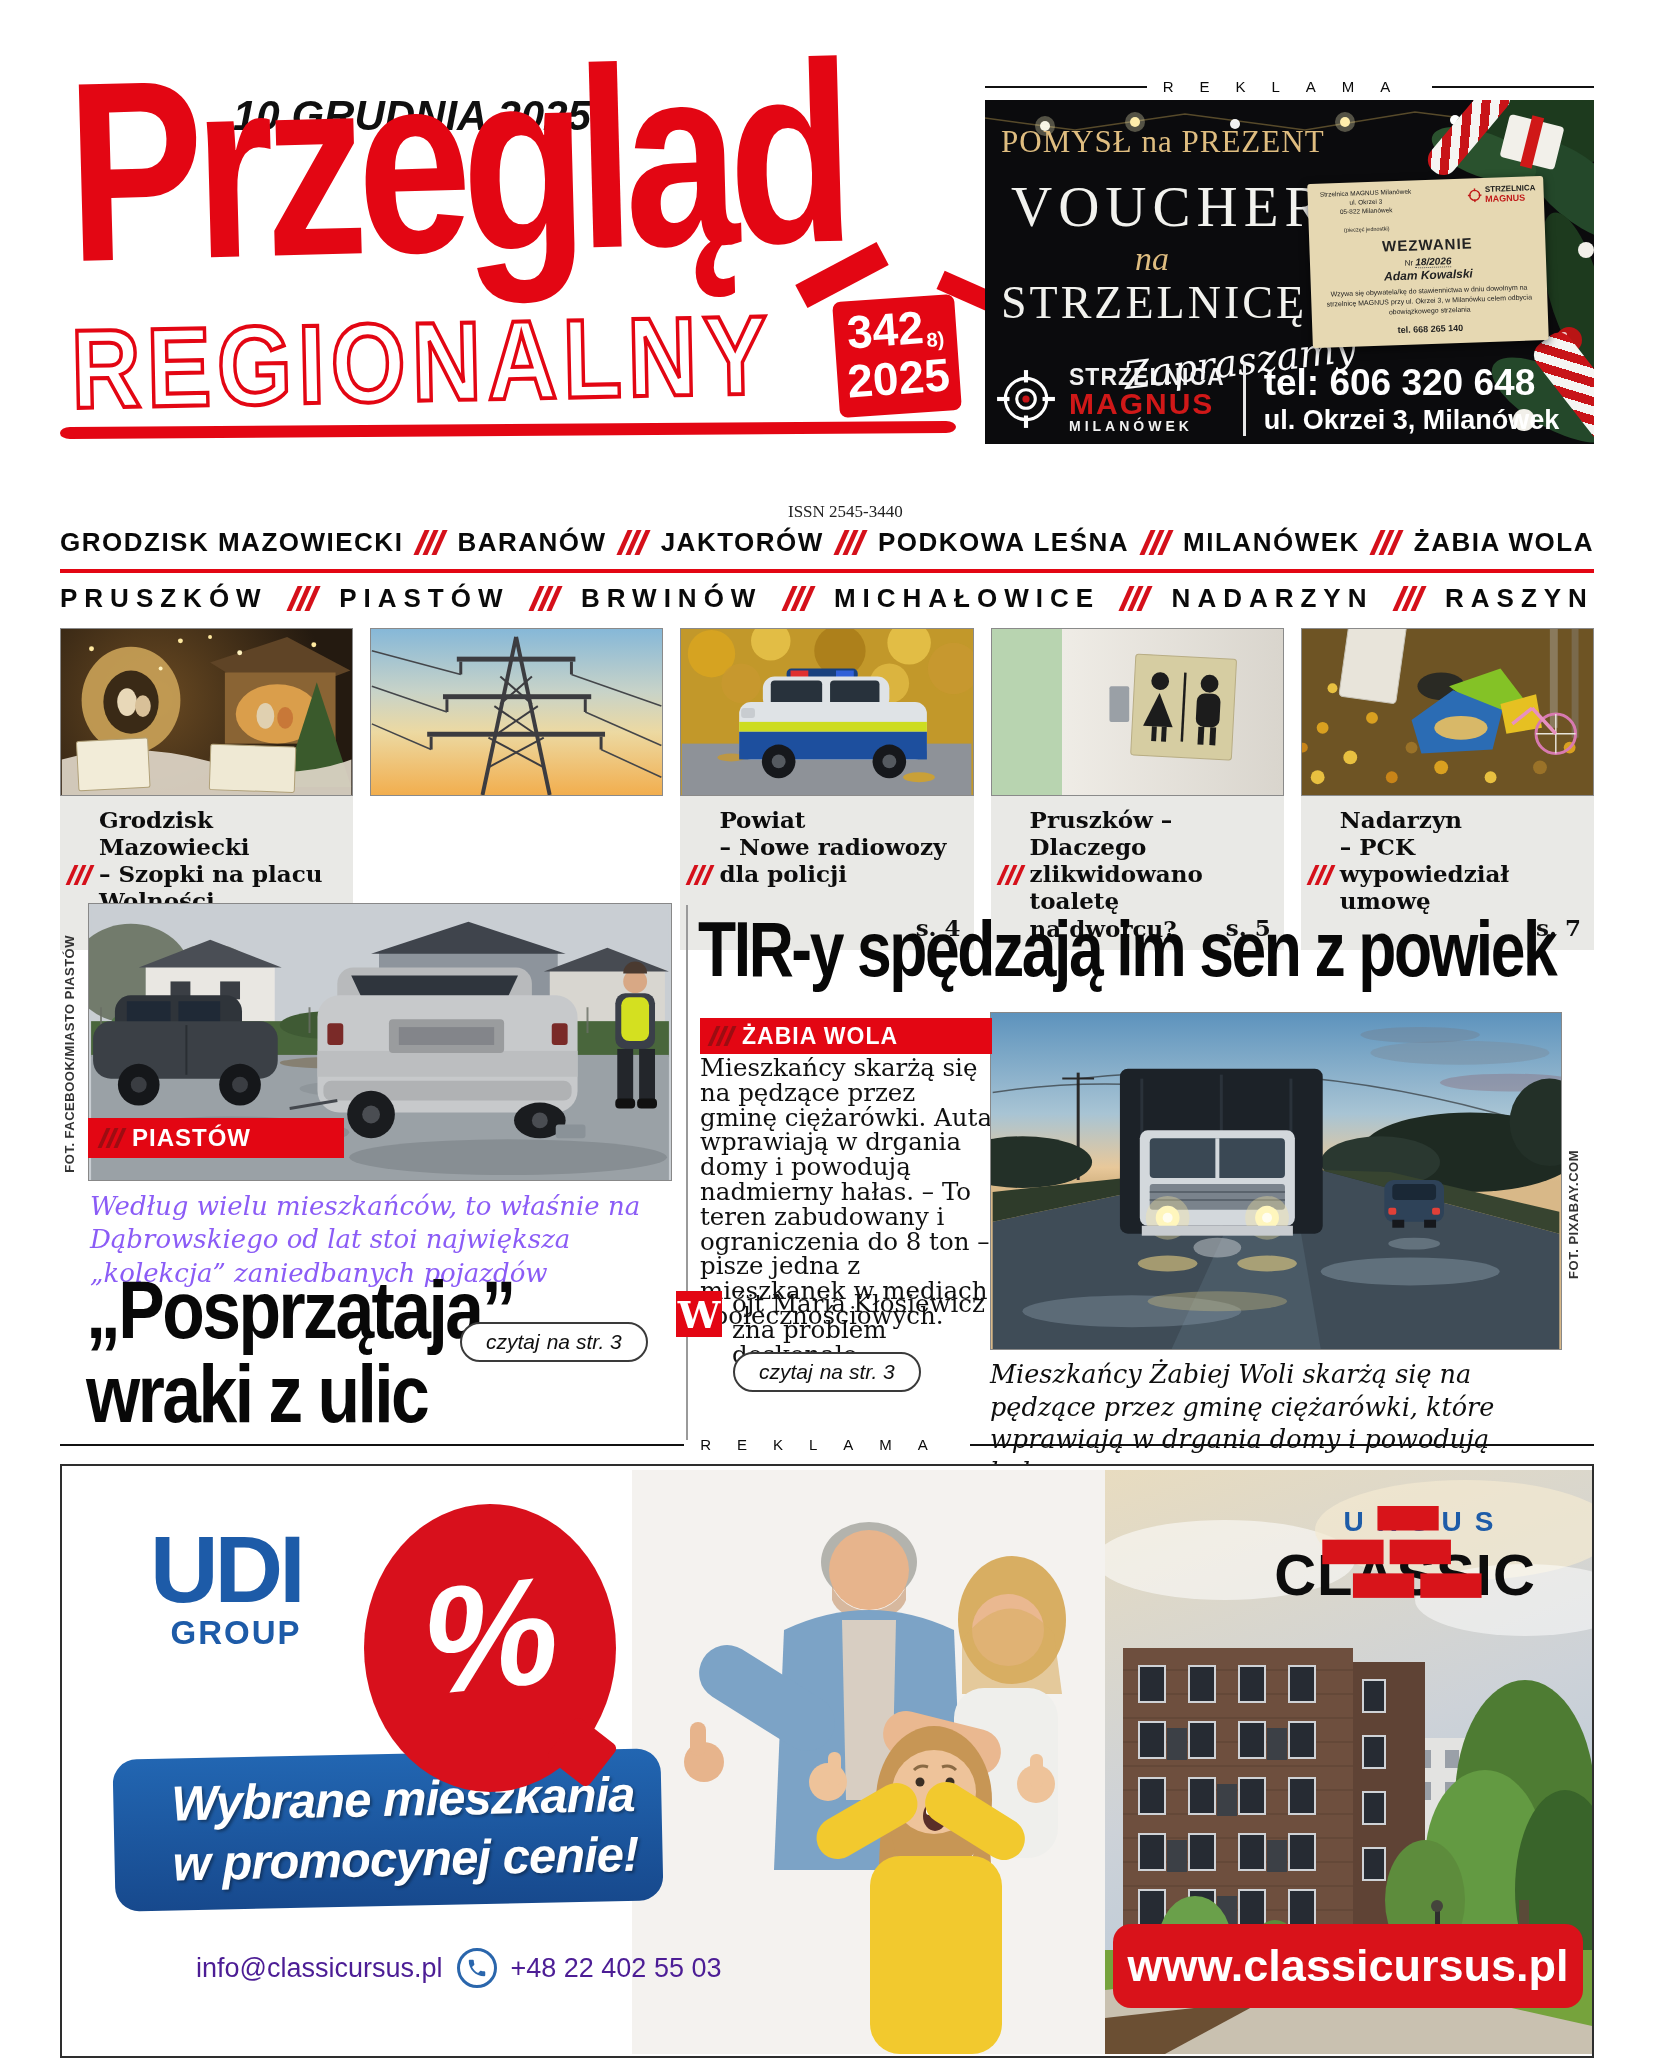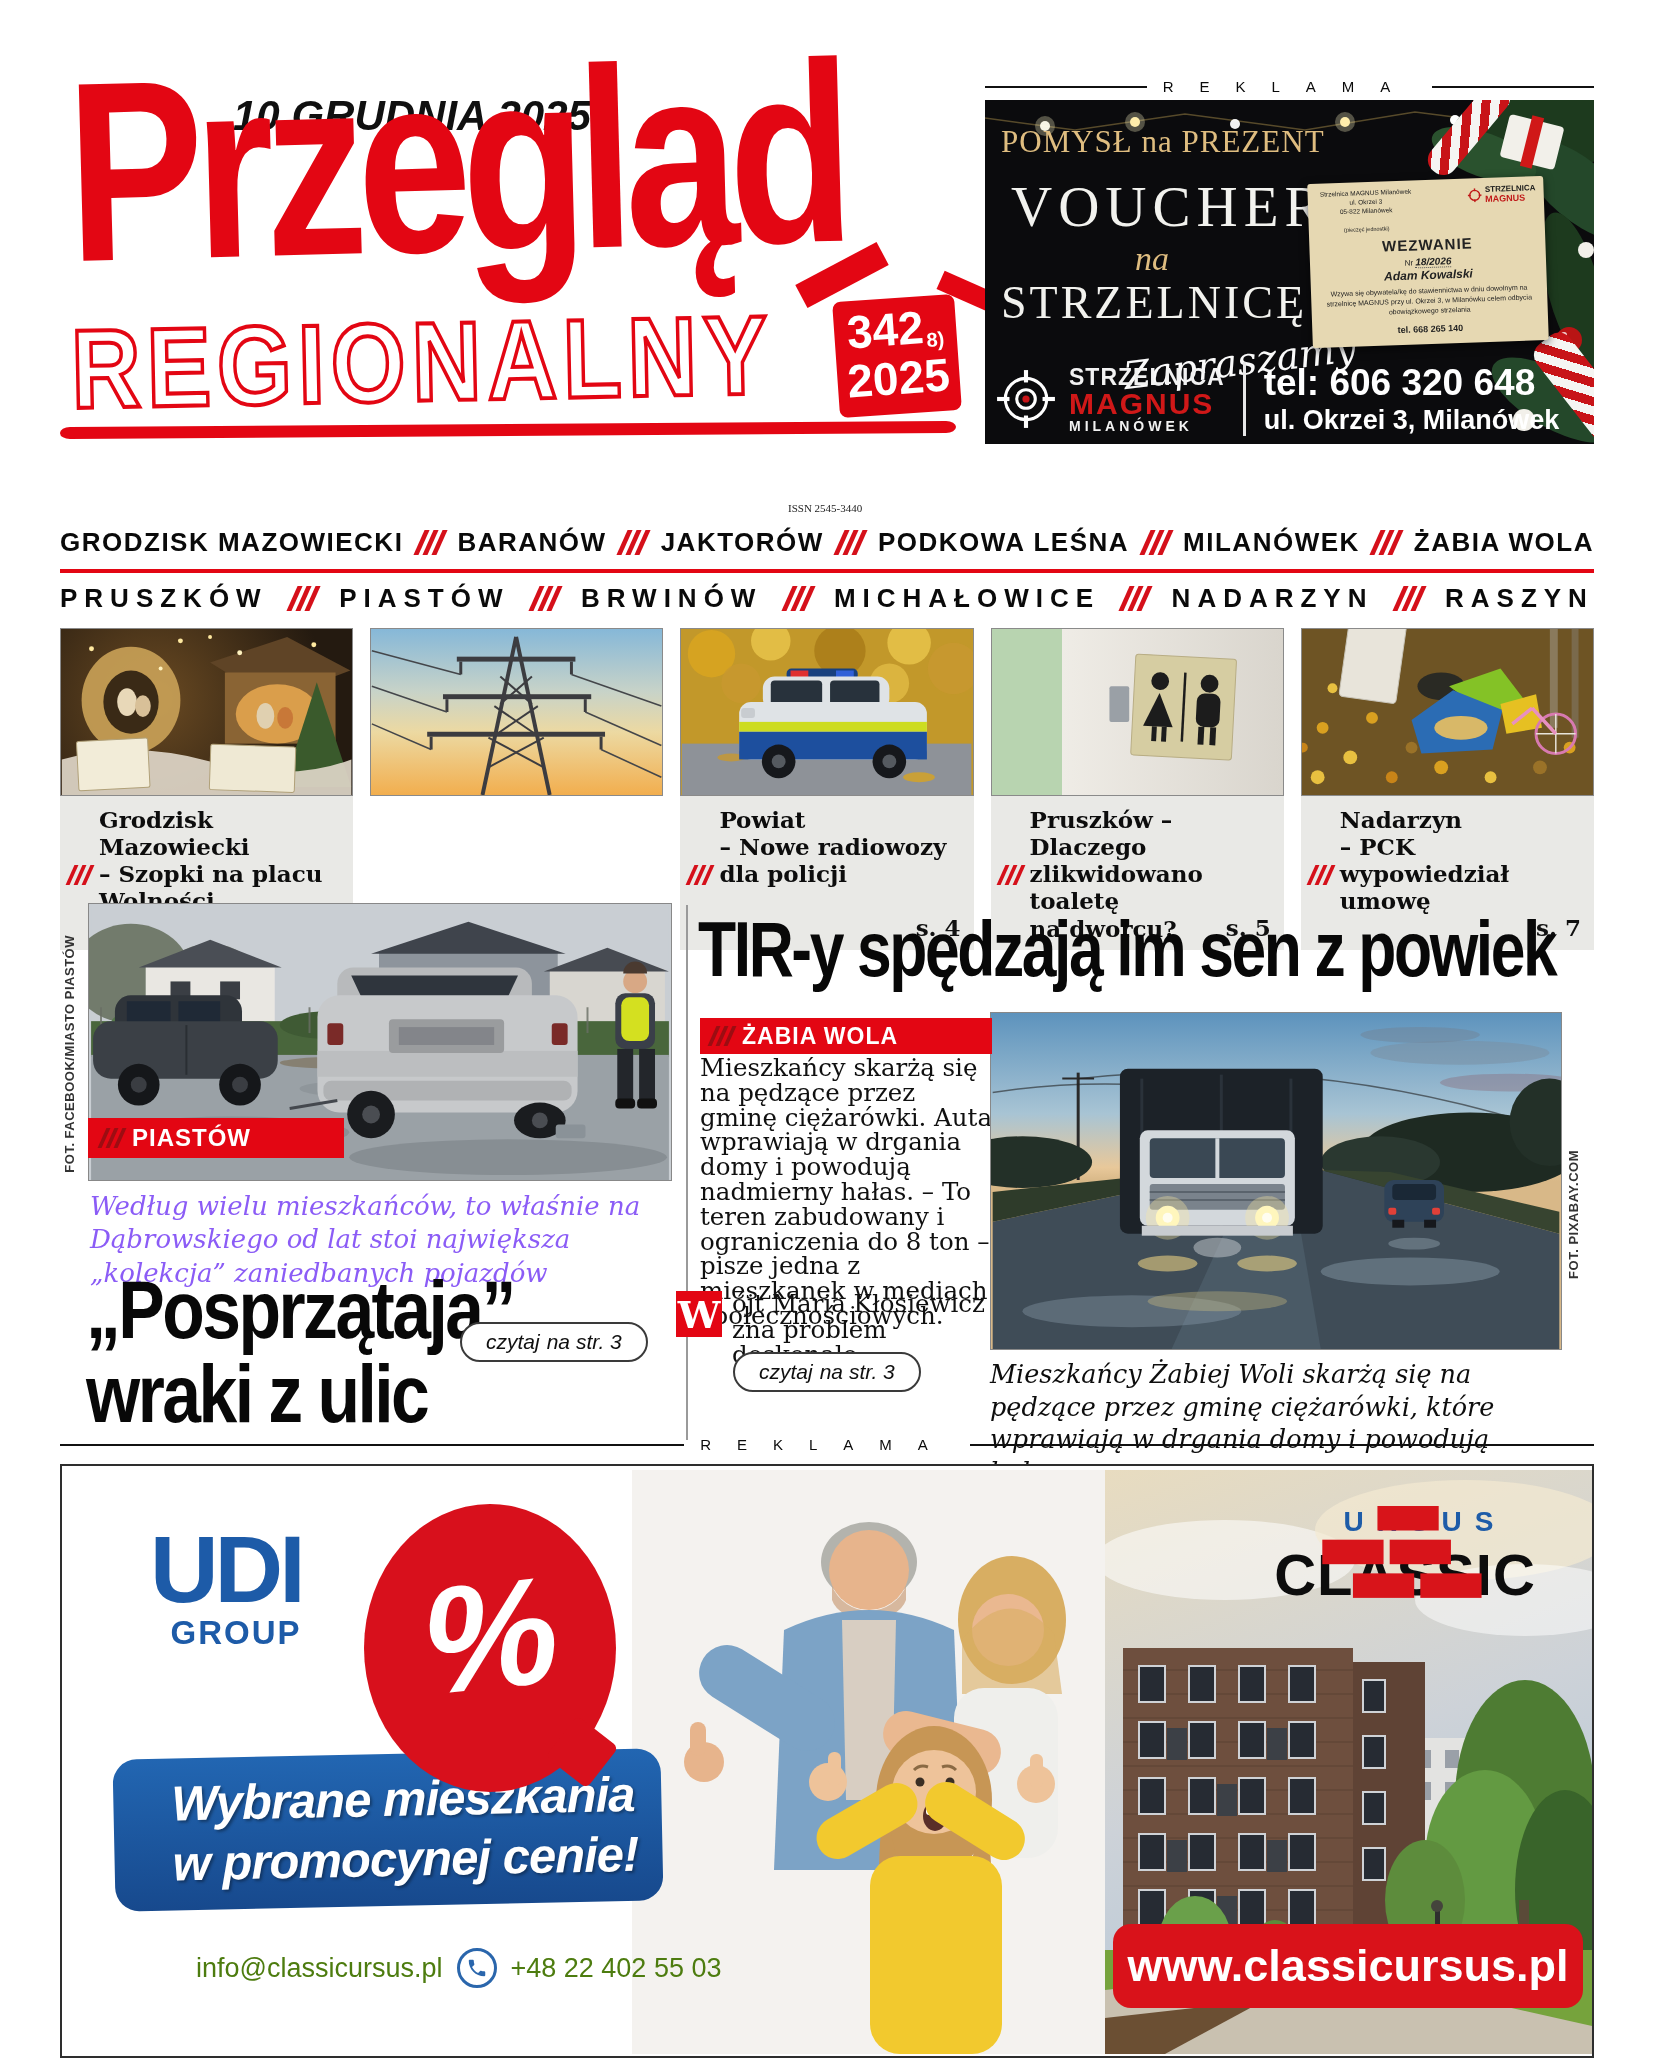--- a/index.html
+++ b/index.html
@@ -17,21 +17,21 @@
   .ribbon.r1{left:796px;top:262px;width:92px;height:26px;transform:rotate(-28deg);}
   .ribbon.r2{left:938px;top:282px;width:60px;height:20px;transform:rotate(24deg);}
   .issue-badge{position:absolute;left:836px;top:298px;width:122px;height:116px;background:#e30613;
                border-radius:8px;transform:rotate(-4deg);color:#fff;text-align:center;font-weight:700;padding-top:6px;box-sizing:border-box;}
   .issue-badge .no{font-size:46px;line-height:50px;}
   .issue-badge .nosup{font-size:20px;position:relative;top:4px;margin-left:2px;}
   .issue-badge .yr{font-size:46px;line-height:48px;}
   .swoosh{position:absolute;left:60px;top:424px;width:896px;height:12px;background:#e30613;
           border-radius:10px/6px;transform:rotate(-.4deg);}
   .tagline{position:absolute;left:62px;top:452px;font-size:31px;font-weight:700;letter-spacing:-.5px;color:#090909;}
-  .issn{position:absolute;left:788px;top:502px;font-size:11px;font-family:"Liberation Serif",serif;color:#222;}
+  .issn{position:absolute;left:788px;top:502px;font-size:17px;font-family:"Liberation Serif",serif;color:#222;}
 
   
   .towns{position:absolute;left:60px;width:1534px;display:flex;justify-content:space-between;align-items:center;
          font-weight:700;font-size:26px;color:#0a0a0a;}
   .towns.row1{top:527px;letter-spacing:1.5px;}
   .towns.row2{top:583px;letter-spacing:7px;}
   .redrule{position:absolute;left:60px;top:569px;width:1534px;height:4px;background:#e30613;}
   .slashes{display:inline-flex;gap:4px;align-items:center;}
   .slashes i{display:block;width:5px;height:25px;background:#d5101a;transform:skewX(-24deg);}
   .slashes.sm i{height:20px;width:4px;}
@@ -136,21 +136,21 @@
   .udi .u2{font-size:33px;font-weight:700;letter-spacing:2px;}
   .bubble{position:absolute;left:302px;top:38px;width:252px;height:288px;background:#d8101c;border-radius:50%;z-index:4;}
   .bubble .tail{position:absolute;right:8px;bottom:14px;width:52px;height:52px;background:#d8101c;transform:rotate(38deg);border-radius:6px;}
   .bubble .pct{position:absolute;left:0;right:0;top:44px;text-align:center;font-size:152px;font-weight:700;font-style:italic;
                color:#fff;transform:rotate(-6deg);}
   .blue-banner{position:absolute;left:52px;top:288px;width:548px;height:152px;border-radius:24px;
                background:linear-gradient(180deg,#2266b2,#17498d);transform:rotate(-1.2deg);z-index:3;
                display:flex;flex-direction:column;justify-content:center;padding-left:58px;box-sizing:border-box;}
   .blue-banner .bl{font-size:49px;font-weight:700;font-style:italic;color:#fff;line-height:1.22;letter-spacing:-1px;
                    text-shadow:2px 2px 3px rgba(0,0,0,.35);}
-  .contact-row{position:absolute;left:134px;top:482px;display:flex;align-items:center;gap:14px;color:#4d7c0f;font-size:27px;z-index:3;}
+  .contact-row{position:absolute;left:134px;top:482px;display:flex;align-items:center;gap:14px;color:#4c1d95;font-size:27px;z-index:3;}
   .phone-badge{width:40px;height:40px;border:3px solid #2a66ac;border-radius:50%;display:flex;align-items:center;justify-content:center;box-sizing:border-box;}
   .family{position:absolute;left:570px;top:4px;width:478px;height:584px;background:#f4f2ef;overflow:hidden;}
   .family svg{width:100%;height:100%;}
   .estate{position:absolute;left:1043px;top:4px;width:487px;height:584px;overflow:hidden;
           background:linear-gradient(160deg,#e8dcc0 0%,#cdd2d8 48%,#a9c3d8 100%);}
   .estate svg{position:absolute;left:0;top:0;width:100%;height:100%;}
   .ursus{position:absolute;left:150px;top:36px;width:300px;text-align:center;z-index:3;}
   .ursus .ur1{font-size:28px;font-weight:700;letter-spacing:13px;color:#1e5ca8;margin-left:40px;}
   .ursus .ur2{display:flex;align-items:center;justify-content:center;gap:2px;margin-top:8px;}
   .ursus .ur2 .txt{font-size:58px;font-weight:700;color:#0d0d0d;letter-spacing:1px;line-height:1;}

